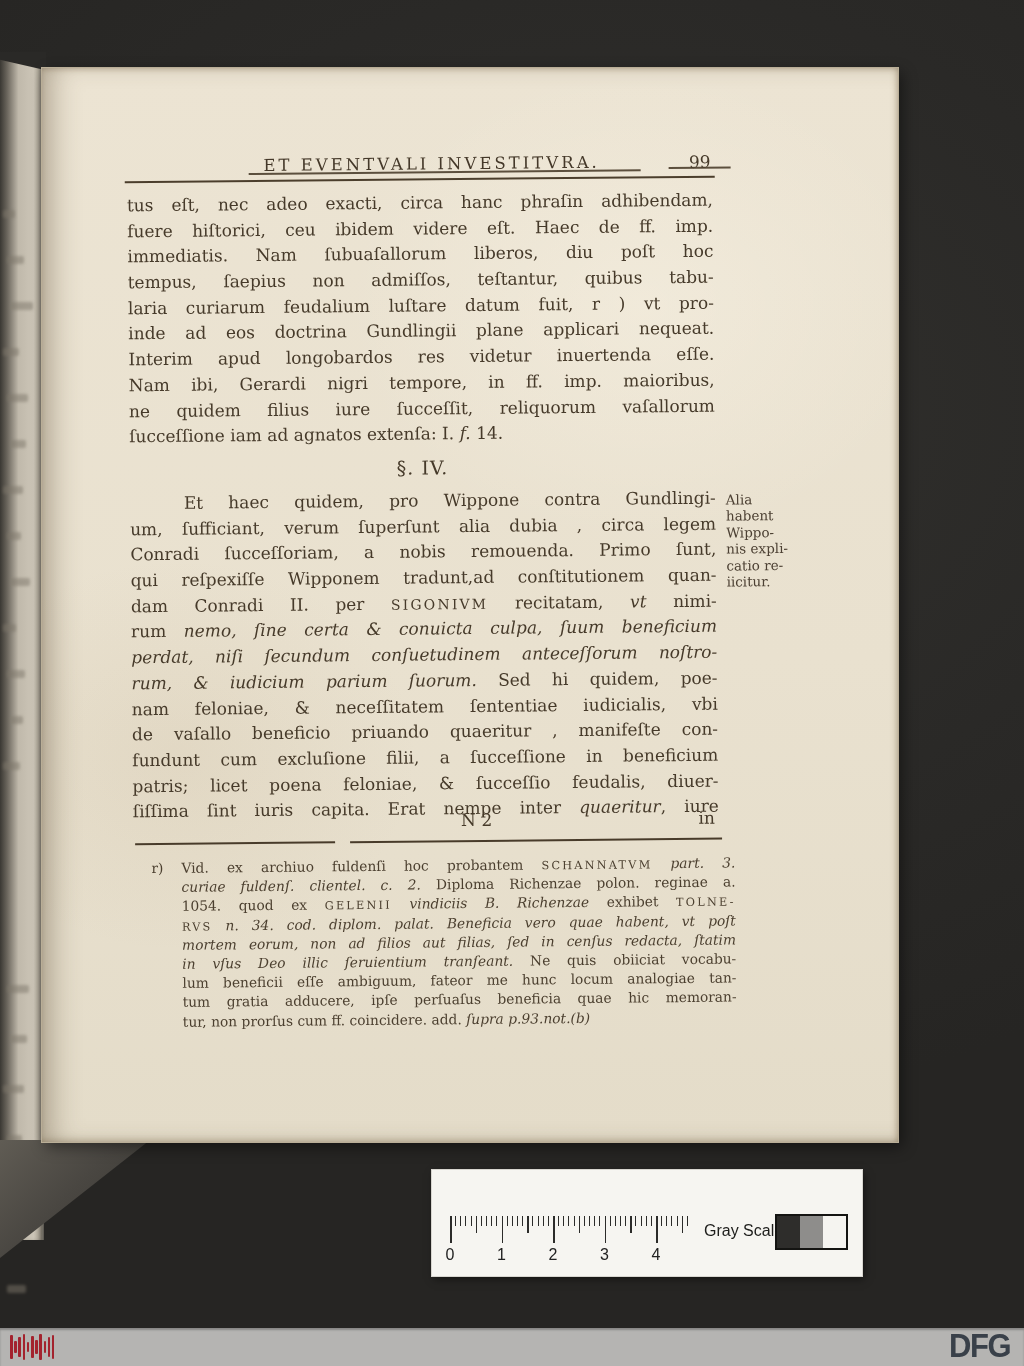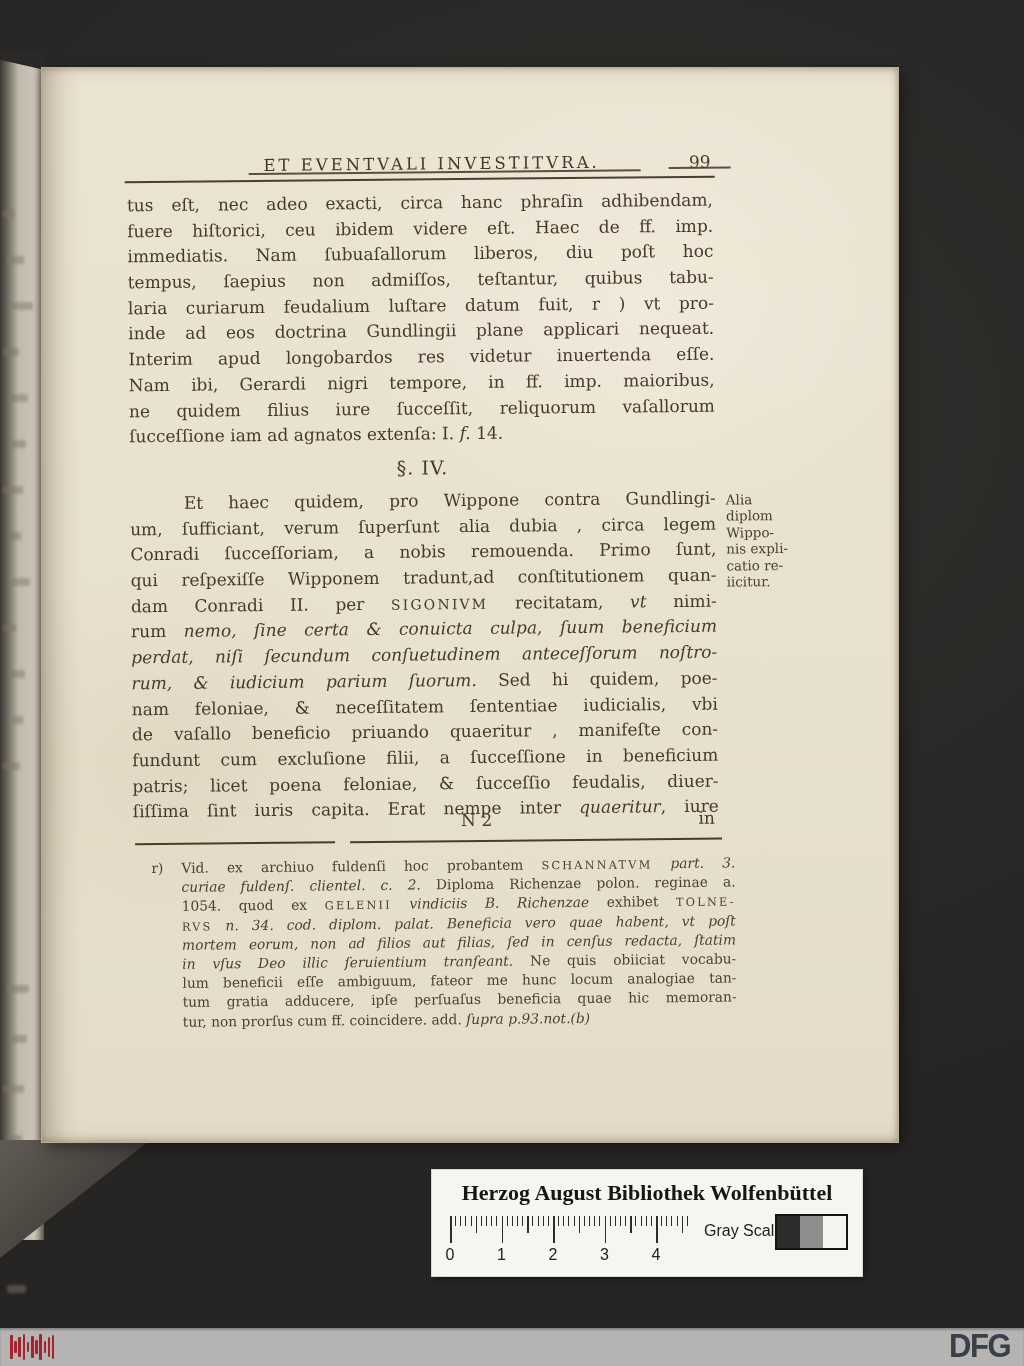--- a/index.html
+++ b/index.html
@@ -161,21 +161,21 @@
           <div class="tline"><span class="st-i">rum, &amp; iudicium parium ſuorum.</span><span> Sed hi quidem, poe-</span></div>
           <div class="tline"><span>nam feloniae, &amp; neceſſitatem ſententiae iudicialis, vbi</span></div>
           <div class="tline"><span>de vaſallo beneficio priuando quaeritur , manifeſte con-</span></div>
           <div class="tline"><span>fundunt cum excluſione filii, a ſucceſſione in beneficium</span></div>
           <div class="tline"><span>patris; licet poena feloniae, &amp; ſucceſſio feudalis, diuer-</span></div>
           <div class="tline"><span>ſiſſima ſint iuris capita. Erat nempe inter </span><span class="st-i">quaeritur</span><span>, iure</span></div>
         </div>
 
       <div class="margin-note">
           <div class="tline"><span>Alia</span></div>
-          <div class="tline"><span>diplom</span></div>
+          <div class="tline"><span>habent</span></div>
           <div class="tline"><span>Wippo-</span></div>
           <div class="tline"><span>nis expli-</span></div>
           <div class="tline"><span>catio re-</span></div>
           <div class="tline"><span>iicitur.</span></div>
         </div>
 
       <div class="sig-row">
         <span class="sig-mark">N 2</span>
         <span class="catchword">in</span>
       </div>
@@ -192,21 +192,20 @@
           <div class="tline"><span class="st-i">in vſus Deo illic ſeruientium tranſeant.</span><span> Ne quis obiiciat vocabu-</span></div>
           <div class="tline"><span>lum beneficii eſſe ambiguum, fateor me hunc locum analogiae tan-</span></div>
           <div class="tline"><span>tum gratia adducere, ipſe perſuaſus beneficia quae hic memoran-</span></div>
           <div class="tline noj"><span>tur, non prorſus cum ff. coincidere. add. </span><span class="st-i">ſupra p.93.not.(b)</span></div>
         </div>
 
     </div>
   </div>
 
   <div class="label-bar">
-    <div class="label-title">Herzog August Bibliothek Wolfenbüttel</div>
     <div class="ruler">
       <div id="ruler-ticks">
           <div class="tick t10" style="left: 0px;"></div>
           <div class="tick" style="left: 5.15px;"></div>
           <div class="tick" style="left: 10.3px;"></div>
           <div class="tick" style="left: 15.45px;"></div>
           <div class="tick" style="left: 20.6px;"></div>
           <div class="tick t5" style="left: 25.75px;"></div>
           <div class="tick" style="left: 30.9px;"></div>
           <div class="tick" style="left: 36.05px;"></div>

